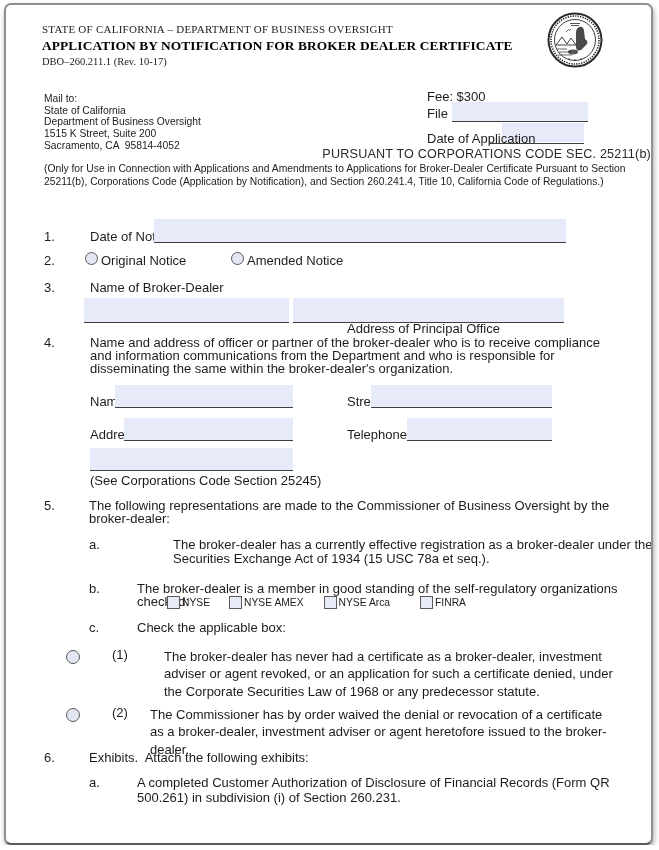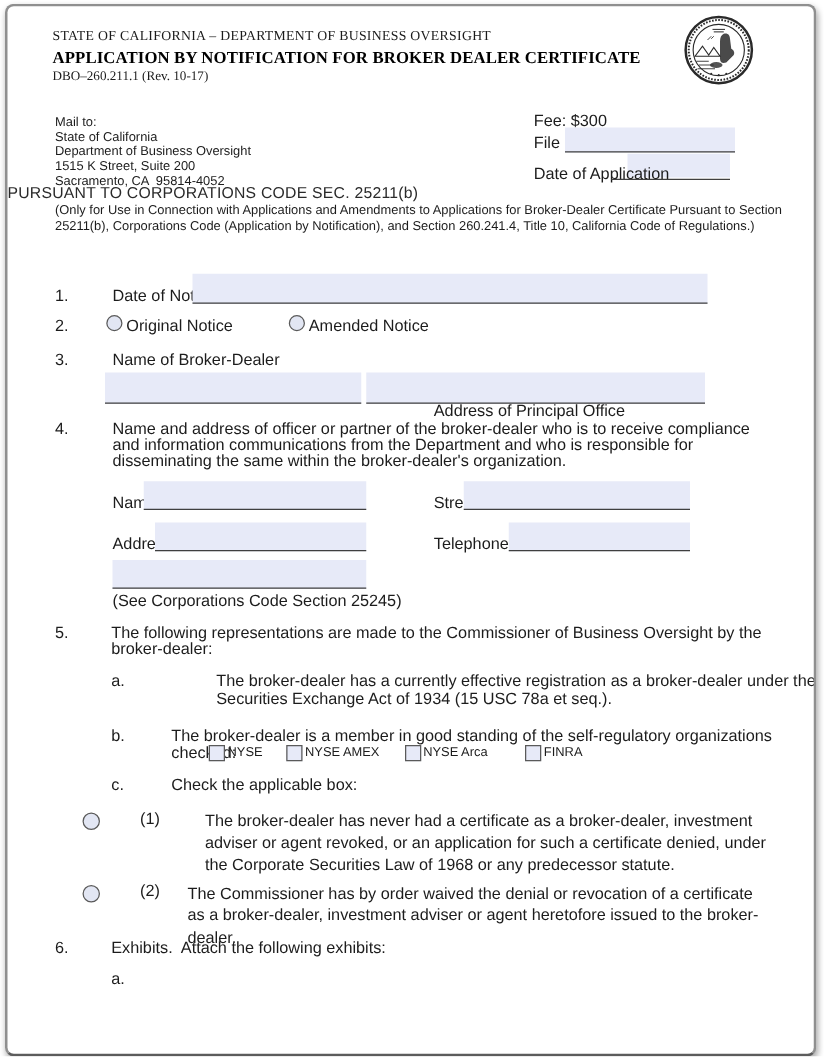--- a/index.html
+++ b/index.html
@@ -14,21 +14,21 @@
     border-radius:7px;
     box-shadow:1px 3px 5px rgba(0,0,0,.35);
     overflow:hidden;
   }
   .abs{position:absolute;}
   .sans{font-size:13px;line-height:13px;}
   .serif{font-family:"Liberation Serif", serif;}
   .agency{font-size:11px;letter-spacing:.25px;color:#1b1b1b;}
   .ftitle{font-size:13.4px;font-weight:bold;letter-spacing:.1px;color:#000;}
   .formno{font-size:10.5px;color:#1b1b1b;}
-  .pursuant{font-size:12.6px;letter-spacing:.2px;color:#2a2a2a;text-align:left;width:100%;}
+  .pursuant{font-size:12.6px;letter-spacing:.2px;color:#2a2a2a;text-align:right;width:100%;}
   .para{font-size:10.3px;line-height:12.6px;}
   .lh13{line-height:13.2px;}
   .lh14{line-height:13.8px;margin-left:36px;}
   .lh145{line-height:14.6px;}
   .lh17{line-height:17.4px;}
   .mailline{font-size:10.3px;line-height:11.7px;}
   .pre{white-space:pre-wrap;}
   .field{
     background:#e7eaf8;
     border-bottom:1px solid #3f3f3f;
@@ -158,14 +158,15 @@
   <div class="abs sans" style="left:106px;top:643px;">(1)</div>
   <div class="abs sans lh17" style="left:158px;top:643px;width:458px;">The broker-dealer has never had a certificate as a broker-dealer, investment adviser or agent revoked, or an application for such a certificate denied, under the Corporate Securities Law of 1968 or any predecessor statute.</div>
 
   <span class="abs radio" style="left:60px;top:703px;width:12px;height:12px;"></span>
   <div class="abs sans" style="left:106px;top:701px;">(2)</div>
   <div class="abs sans lh17" style="left:144px;top:701px;width:460px;">The Commissioner has by order waived the denial or revocation of a certificate as a broker-dealer, investment adviser or agent heretofore issued to the broker-dealer.</div>
 
   <div class="abs sans" style="left:38px;top:746px;">6.</div>
   <div class="abs sans pre" style="left:83px;top:746px;">Exhibits.  Attach the following exhibits:</div>
   <div class="abs sans" style="left:83px;top:771px;">a.</div>
+  <div class="abs sans lh145" style="left:131px;top:771px;width:478px;">A completed Customer Authorization of Disclosure of Financial Records (Form QR 500.261) in subdivision (i) of Section 260.231.</div>
 
 </div>
 
 </body></html>

